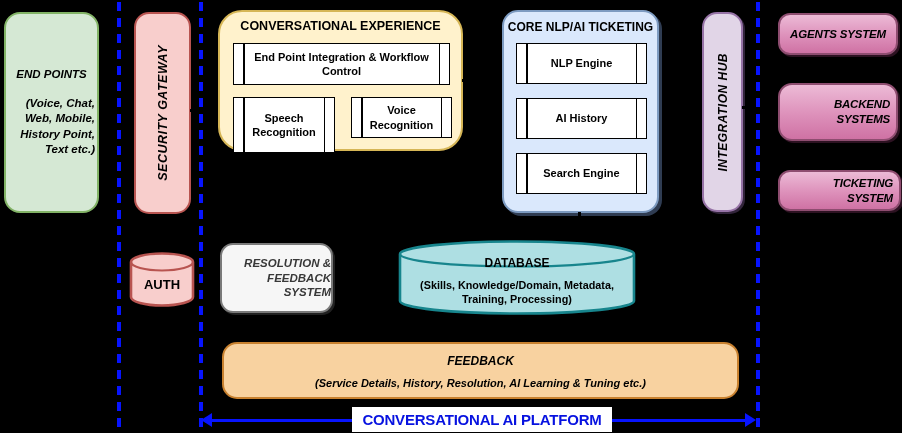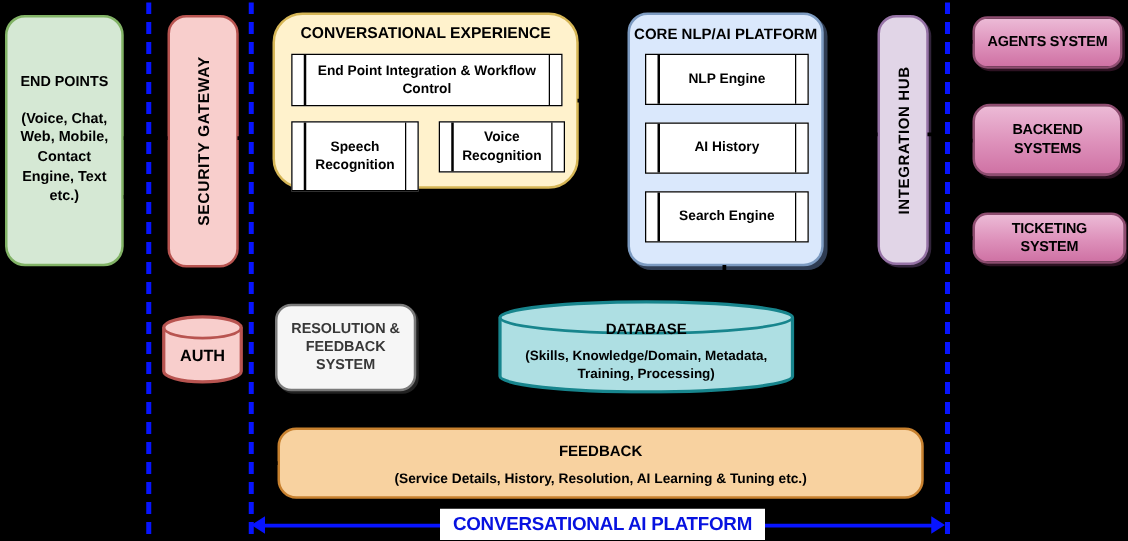--- a/index.html
+++ b/index.html
@@ -7,21 +7,21 @@
   .canvas{
     position:relative;width:902px;height:433px;background:#000;overflow:hidden;
     font-family:"Liberation Sans",sans-serif;font-weight:bold;color:#000;
   }
   
   .lane-divider{
     position:absolute;top:2px;bottom:0;width:4px;
     background:repeating-linear-gradient(to bottom,#0714ff 0 9px,transparent 9px 16px);
   }
   
-  .node{position:absolute;display:flex;align-items:center;justify-content:center;text-align:center;}
+  .node{position:absolute;display:flex;align-items:center;justify-content:center;text-align:right;font-style:italic;}
   .endpoints{
     left:4px;top:12px;width:95px;height:201px;border-radius:16px;
     background:#d5e8d4;border:2px solid #82b366;flex-direction:column;gap:13px;
     font-size:11.5px;line-height:1.35;padding:0 2px;
   }
   .vert-node{
     border-radius:15px;flex-direction:column;
   }
   .security-gateway{
     left:134px;top:12px;width:57px;height:202px;
@@ -109,42 +109,42 @@
 <body>
 
 <div class="canvas">
 
   <div class="lane-divider" style="left:117px"></div>
   <div class="lane-divider" style="left:199px"></div>
   <div class="lane-divider" style="left:756px"></div>
 
   <div class="node endpoints">
     <div>END POINTS</div>
-    <div>(Voice, Chat, Web, Mobile, Contact Engine, Text etc.)</div>
+    <div>(Voice, Chat, Web, Mobile, History Point, Text etc.)</div>
   </div>
 
   <div class="node vert-node security-gateway">
     <span class="vtext">SECURITY GATEWAY</span>
   </div>
 
   <div class="conv-exp">
     <div class="title">CONVERSATIONAL EXPERIENCE</div>
     <div class="proc" style="left:13px;top:31px;width:217px;height:42px;">
       <span>End Point Integration &amp; Workflow Control</span>
     </div>
     <div class="proc" style="left:13px;top:85px;width:102px;height:56px;">
       <span>Speech Recognition</span>
     </div>
     <div class="proc" style="left:131px;top:85px;width:101px;height:41px;">
       <span>Voice Recognition</span>
     </div>
   </div>
 
   <div class="core-nlp">
-    <div class="title">CORE NLP/AI PLATFORM</div>
+    <div class="title">CORE NLP/AI TICKETING</div>
     <div class="proc" style="left:12px;top:31px;width:131px;height:41px;">
       <span>NLP Engine</span>
     </div>
     <div class="proc" style="left:12px;top:86px;width:131px;height:41px;">
       <span>AI History</span>
     </div>
     <div class="proc" style="left:12px;top:141px;width:131px;height:41px;">
       <span>Search Engine</span>
     </div>
   </div>

